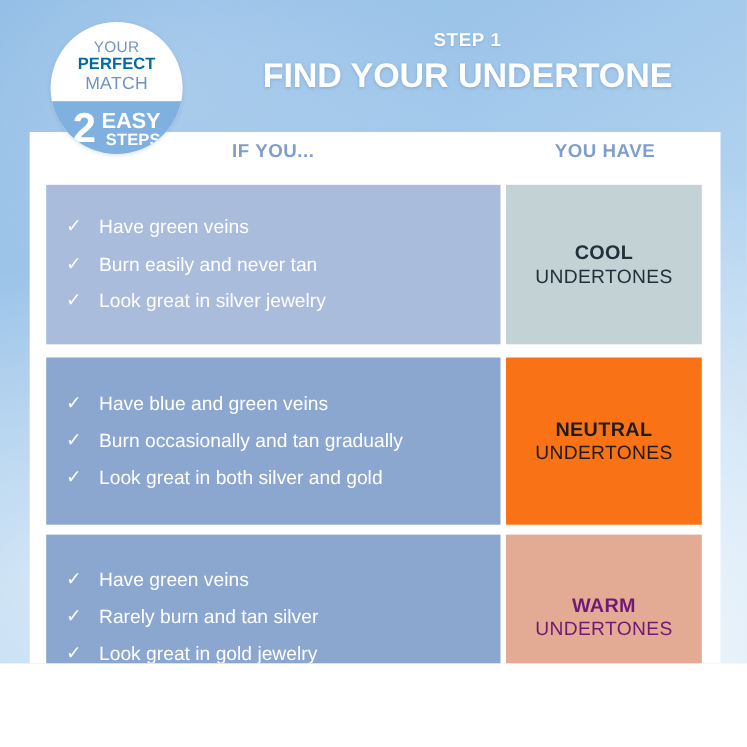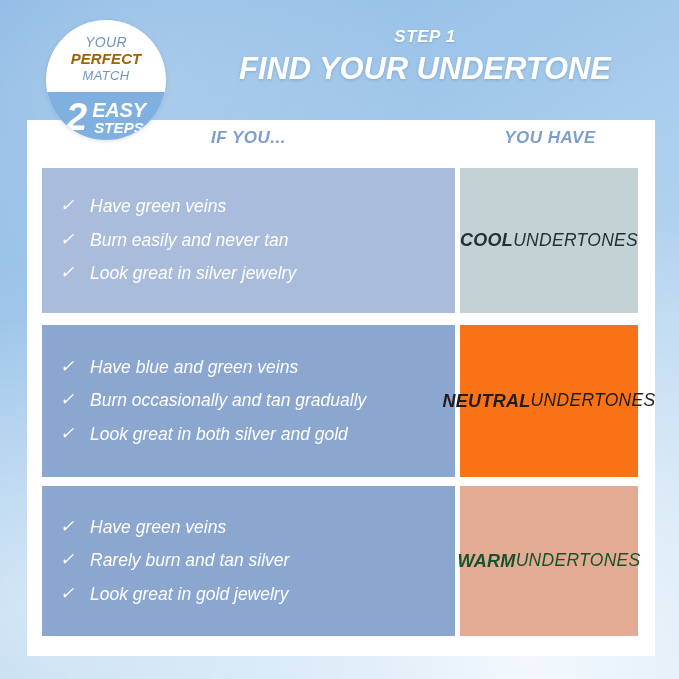--- a/index.html
+++ b/index.html
@@ -11,27 +11,26 @@
     height: 679px;
     overflow: hidden;
     font-family: "Liberation Sans", sans-serif;
     -webkit-font-smoothing: antialiased;
   }
 
   
   #infographic {
     position: relative;
     width: 679px;
-    height: 679px;
+    height: 603px;
     background:
       radial-gradient(ellipse 760px 680px at 78% 96%, rgba(255,255,255,0.80) 0%, rgba(255,255,255,0.30) 38%, rgba(255,255,255,0) 66%),
       radial-gradient(ellipse 560px 460px at 8% 88%, rgba(255,255,255,0.45) 0%, rgba(255,255,255,0) 62%),
       linear-gradient(150deg, #8dbae5 0%, #9cc4e9 26%, #add0ee 52%, #bedaf2 76%, #c9e1f5 100%);
     overflow: hidden;
-    font-style: italic;
   }
   #infographic::after {
     content: "";
     position: absolute;
     inset: 0;
     background: radial-gradient(ellipse 400px 300px at 22% 12%, rgba(255,255,255,0.18) 0%, rgba(255,255,255,0) 70%);
     pointer-events: none;
   }
 
   
@@ -87,41 +86,41 @@
     position: absolute;
     left: 0;
     top: 14px;
     width: 100%;
     text-align: center;
     color: #6f94bd;
     line-height: 1.17;
     z-index: 2;
   }
   .badge-top-text .l1 { font-size: 14px; letter-spacing: 0.3px; display: block; }
-  .badge-top-text .l2 { font-size: 15px; font-weight: bold; letter-spacing: 0.1px; display: block; color: #a16207;}
-  .badge-top-text .l3 { font-size: 13px; letter-spacing: 0.3px; display: block; }
+  .badge-top-text .l2 { font-size: 15px; font-weight: bold; letter-spacing: 0.1px; display: block; color: #0369a1;}
+  .badge-top-text .l3 { font-size: 16px; letter-spacing: 0.3px; display: block; }
 
   .badge-bottom-text {
     position: absolute;
     left: 0;
     bottom: 5px;
     width: 100%;
     display: flex;
     align-items: center;
     justify-content: center;
     gap: 5px;
     z-index: 2;
     color: #ffffff;
   }
   .badge-num {
     font-size: 38px;
     font-weight: bold;
     line-height: 0.92;
   }
-  .badge-words { text-align: center; line-height: 1.0; }
+  .badge-words { text-align: right; line-height: 1.0; }
   .badge-words .w1 { font-size: 20px; font-weight: bold; display: block; letter-spacing: -0.2px;}
   .badge-words .w2 { font-size: 15px; font-weight: bold; display: block; letter-spacing: 0.1px;}
 
   
   .card {
     position: absolute;
     left: 27px;
     top: 120px;
     width: 628px;
     height: 536px;
@@ -190,21 +189,21 @@
   }
   .trait-text { flex: 1 1 auto; }
 
   .swatch {
     position: absolute;
     left: 433px;
     width: 178px;
     height: 100%;
     box-sizing: border-box;
     display: flex;
-    flex-direction: row;
+    flex-direction: column;
     align-items: center;
     justify-content: center;
     text-align: center;
   }
   .swatch .s-name {
     font-size: 18px;
     font-weight: bold;
     letter-spacing: 0.3px;
     line-height: 1.25;
   }
@@ -298,20 +297,20 @@
         </div>
         <div class="trait">
           <span class="check">✓</span>
           <span class="trait-text">Rarely burn and tan silver</span>
         </div>
         <div class="trait">
           <span class="check">✓</span>
           <span class="trait-text">Look great in gold jewelry</span>
         </div>
       </div>
-      <div class="swatch" style="background: rgb(227, 171, 147); color: #14532d;">
+      <div class="swatch" style="background: rgb(227, 171, 147); color: #701a75;">
         <span class="s-name">WARM</span>
         <span class="s-sub">UNDERTONES</span>
       </div>
     </div>
 
   </div>
 </div>
 
 </body></html>

